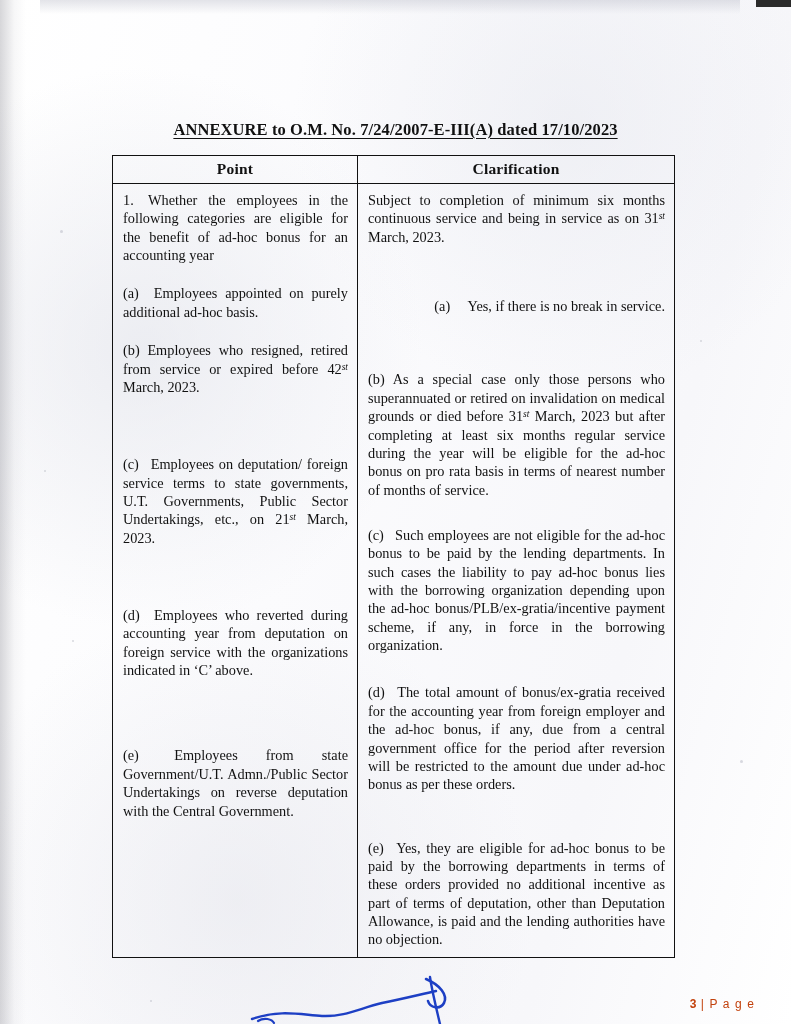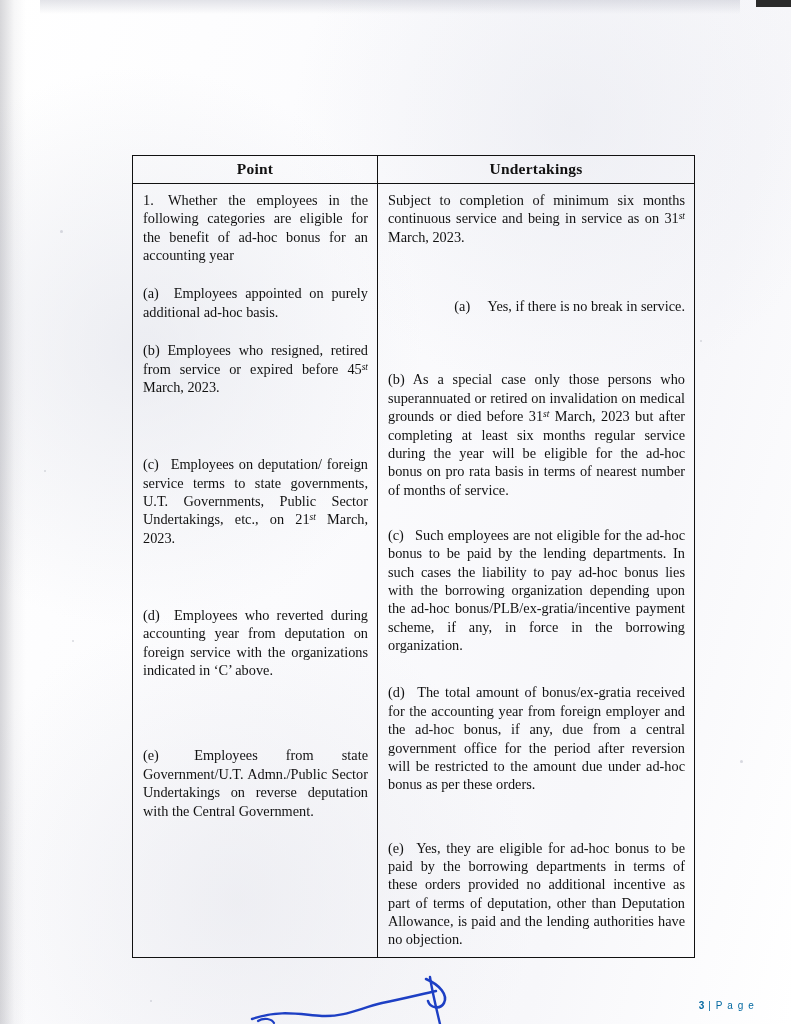--- a/index.html
+++ b/index.html
@@ -57,21 +57,21 @@
     font-weight: bold;
     letter-spacing: 0.1px;
   }
   #title .u {
     text-decoration: underline;
     text-underline-offset: 3px;
   }
 
   #doc-table {
     position: absolute;
-    left: 132px;
+    left: 112px;
     top: 155px;
     width: 562px;
     border-collapse: collapse;
     table-layout: fixed;
   }
   #doc-table td, #doc-table th {
     border: 1.6px solid #111;
     vertical-align: top;
     padding: 0;
   }
@@ -97,23 +97,23 @@
   .cell p { margin: 0; }
   sup { font-size: 0.66em; vertical-align: 0.42em; line-height: 0; font-style: italic; }
 
   
   .rowblock > td { padding: 0; }
 
   #footer {
     position: absolute;
     right: 36px;
     bottom: 13px;
-    font-size: 10px;
+    font-size: 12px;
     font-family: "Liberation Sans", sans-serif;
-    color: #0369a1;
+    color: #c2410c;
     letter-spacing: 1.1px;
   }
   #footer b { letter-spacing: 0; }
 
   #signature {
     position: absolute;
     left: 250px;
     top: 975px;
     width: 300px;
     height: 49px;
@@ -138,46 +138,49 @@
 
   <div class="specks">
     <span style="left:60px;top:230px;width:3px;height:3px;"></span>
     <span style="left:44px;top:470px;width:2px;height:2px;"></span>
     <span style="left:72px;top:640px;width:2px;height:2px;"></span>
     <span style="left:700px;top:340px;width:2px;height:2px;"></span>
     <span style="left:740px;top:760px;width:3px;height:3px;"></span>
     <span style="left:150px;top:1000px;width:2px;height:2px;"></span>
   </div>
 
+  <div id="title">
+    <span class="u">ANNEXURE to O.M. No. 7/24/2007-E-III(A) dated  17/10/2023</span>
+  </div>
 
   <table id="doc-table">
     <colgroup>
       <col class="col-point">
       <col class="col-clar">
     </colgroup>
     <thead>
       <tr>
         <th>Point</th>
-        <th>Undertakings</th>
+        <th>Clarification</th>
       </tr>
     </thead>
     <tbody>
       <tr class="rowblock">
         <td>
 
           <div class="cell">
             <p>1. Whether the employees in the following categories are eligible for the benefit of ad-hoc bonus for an accounting year</p>
           </div>
 
           <div class="cell pad-top">
             <p>(a)  Employees appointed on purely additional ad-hoc basis.</p>
           </div>
 
           <div class="cell pad-top">
-            <p><span>(b) Employees who resigned, retired from service or expired before 45</span><sup>st</sup><span> March, 2023.</span></p>
+            <p><span>(b) Employees who resigned, retired from service or expired before 42</span><sup>st</sup><span> March, 2023.</span></p>
           </div>
 
           <div class="cell" style="padding-top:52px;">
             <p><span>(c)  Employees on deputation/ foreign service terms to state governments, U.T. Governments, Public Sector Undertakings, etc., on 21</span><sup>st</sup><span>  March, 2023.</span></p>
           </div>
 
           <div class="cell" style="padding-top:52px;">
             <p>(d)  Employees who reverted during accounting year from deputation on foreign service with the organizations indicated in ‘C’ above.</p>
           </div>
 

